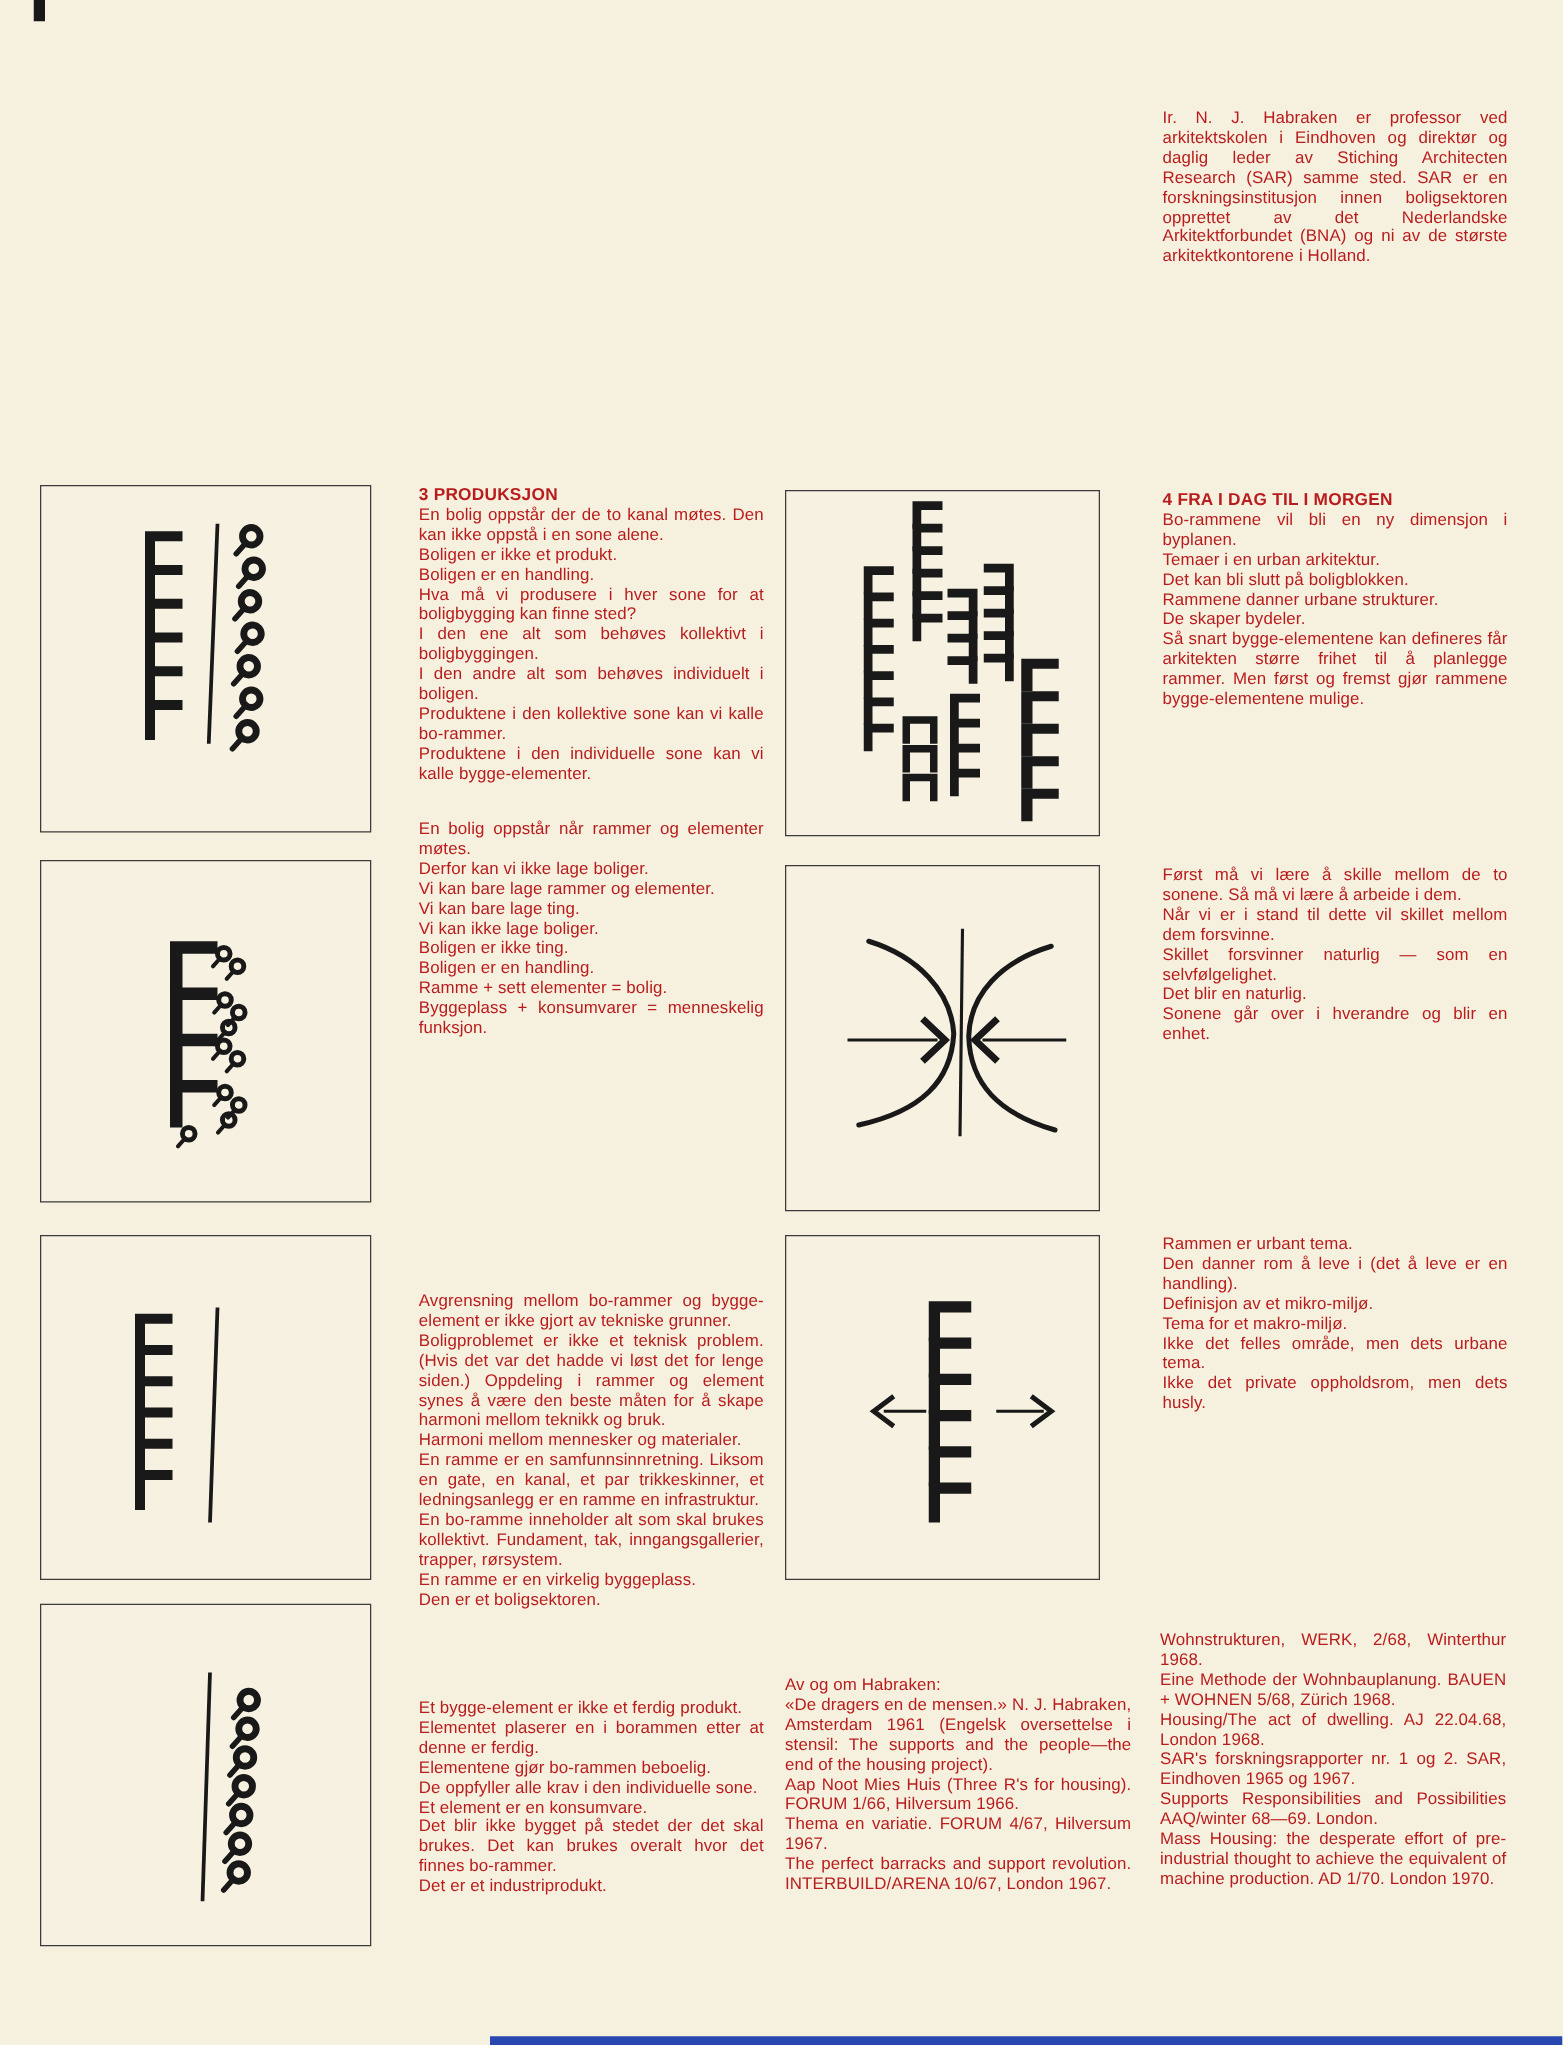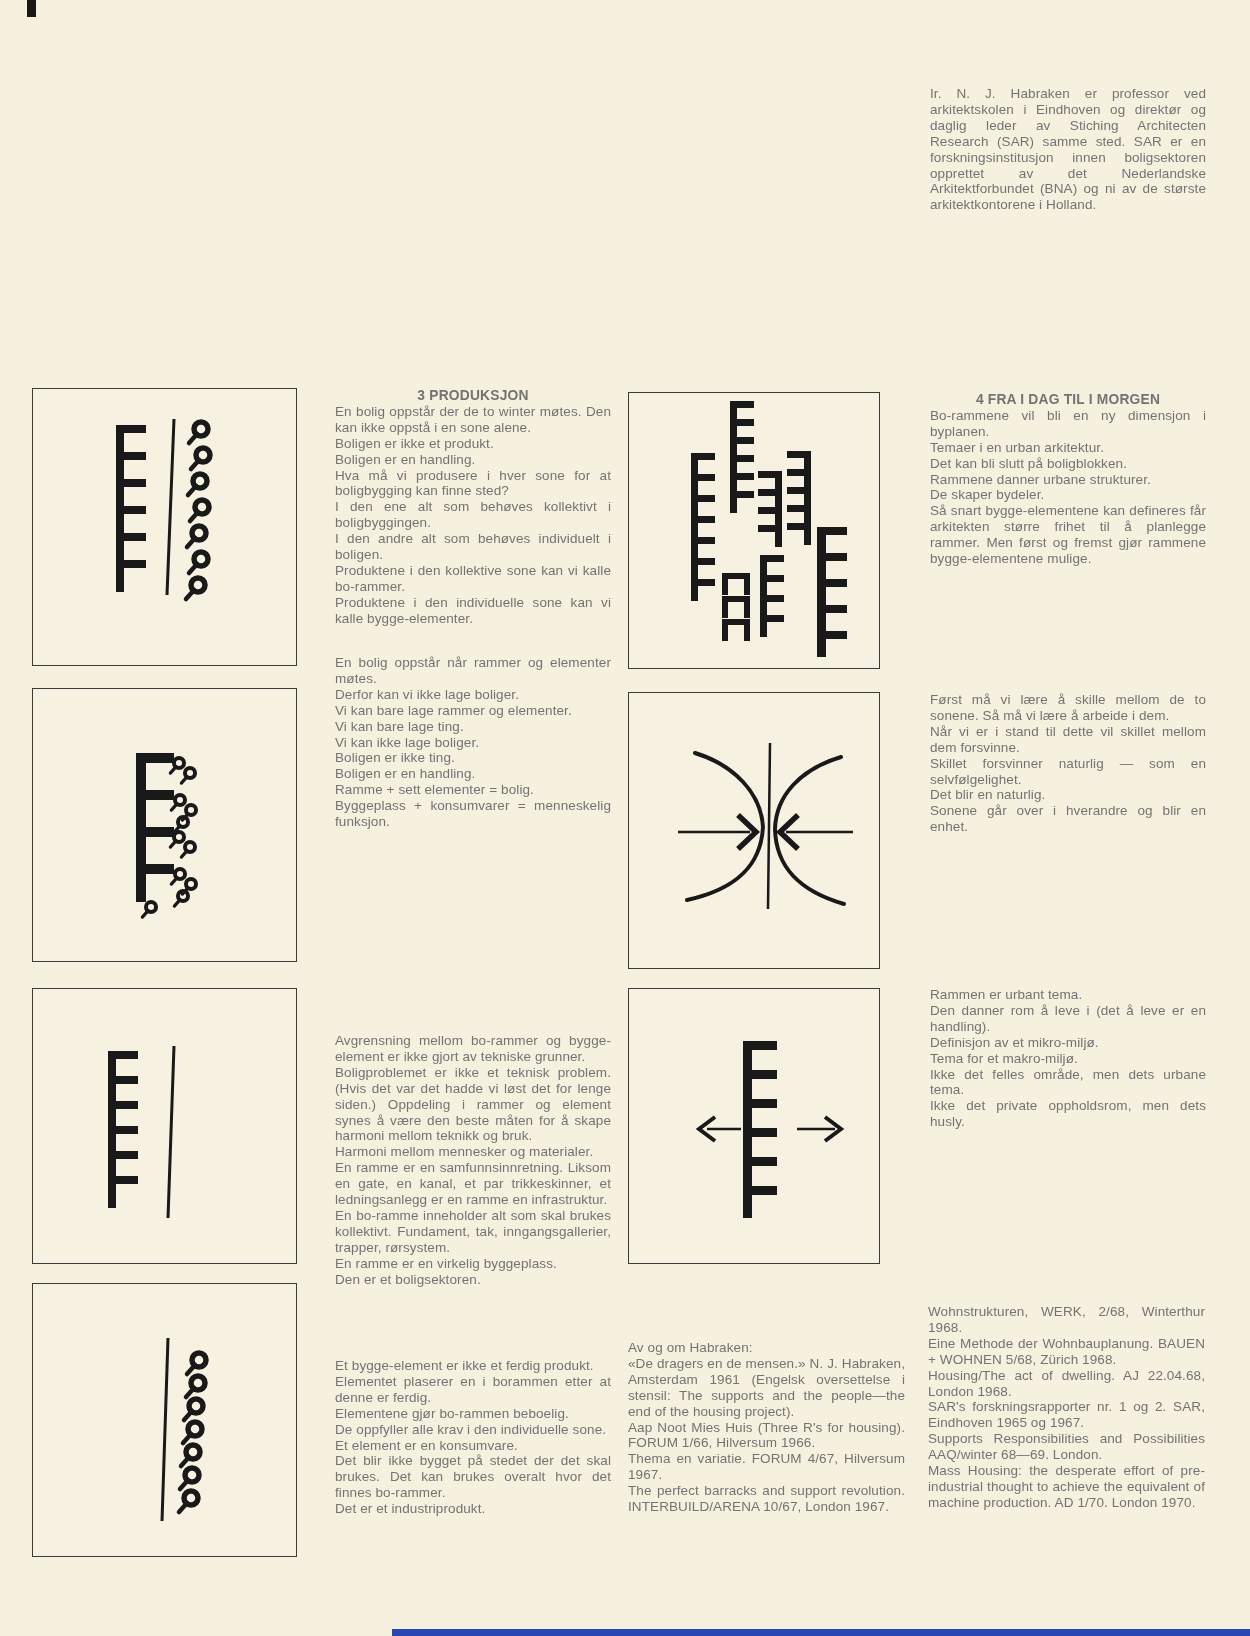--- a/index.html
+++ b/index.html
@@ -1,38 +1,38 @@
 <!DOCTYPE html>
 <html><head>
 <meta charset="utf-8">
 <style>
   html,body{margin:0;padding:0;}
   #page{
     position:relative;
     width:1250px;height:1636px;
     background:#f6f0df;
     font-family:"Liberation Sans","DejaVu Sans",sans-serif;
-    color:#737373;
+    color:#b91c1c;
     overflow:hidden;
   }
   .tb{
     position:absolute;
     font-size:13.5px;
     line-height:15.9px;
     text-align:justify;
     letter-spacing:.1px;
   }
   .tb p{margin:0;}
   .tb h2{
     margin:0;
     font-size:13.8px;
     line-height:15.9px;
     font-weight:bold;
     letter-spacing:.2px;
-    text-align:center;
+    text-align:left;
   }
   .figbox{
     position:absolute;
     border:1px solid #3b3b3b;
     background:#f7f1e1;
   }
   .figbox svg{display:block;width:100%;height:100%;color:#191919;}
   .ink-fill{fill:currentColor;stroke:none;}
   .ink-line{stroke:currentColor;fill:none;}
   #corner-mark{position:absolute;left:27px;top:0;width:9px;height:17px;background:#181818;}
@@ -125,21 +125,21 @@
       <use href="#elem" transform="translate(160,168)"></use>
         <use href="#elem" transform="translate(159,191)"></use>
       <use href="#elem" transform="translate(158,214)"></use>
     </svg>
   </div>
 
   <div class="tb" style="left:335px;top:388px;width:276px">
     <h2>3 PRODUKSJON</h2>
     <div>
 
-    <p>En bolig oppstår der de to winter møtes. Den kan ikke oppstå i en sone alene.</p>
+    <p>En bolig oppstår der de to kanal møtes. Den kan ikke oppstå i en sone alene.</p>
         <p>Boligen er ikke et produkt.</p>
         <p>Boligen er en handling.</p>
         <p>Hva må vi produsere i hver sone for at boligbygging kan finne sted?</p>
         <p>I den ene alt som behøves kollektivt i boligbyggingen.</p>
         <p>I den andre alt som behøves individuelt i boligen.</p>
         <p>Produktene i den kollektive sone kan vi kalle bo-rammer.</p>
         <p>Produktene i den individuelle sone kan vi kalle bygge-elementer.</p>
       </div>
   </div>
 

